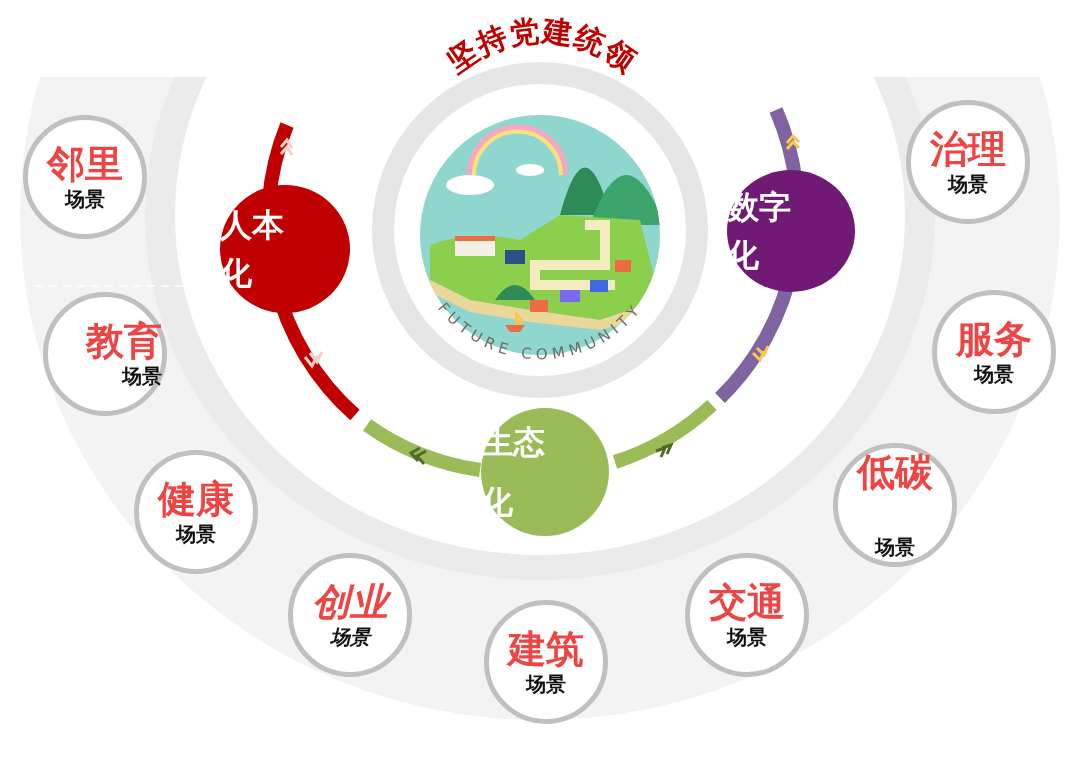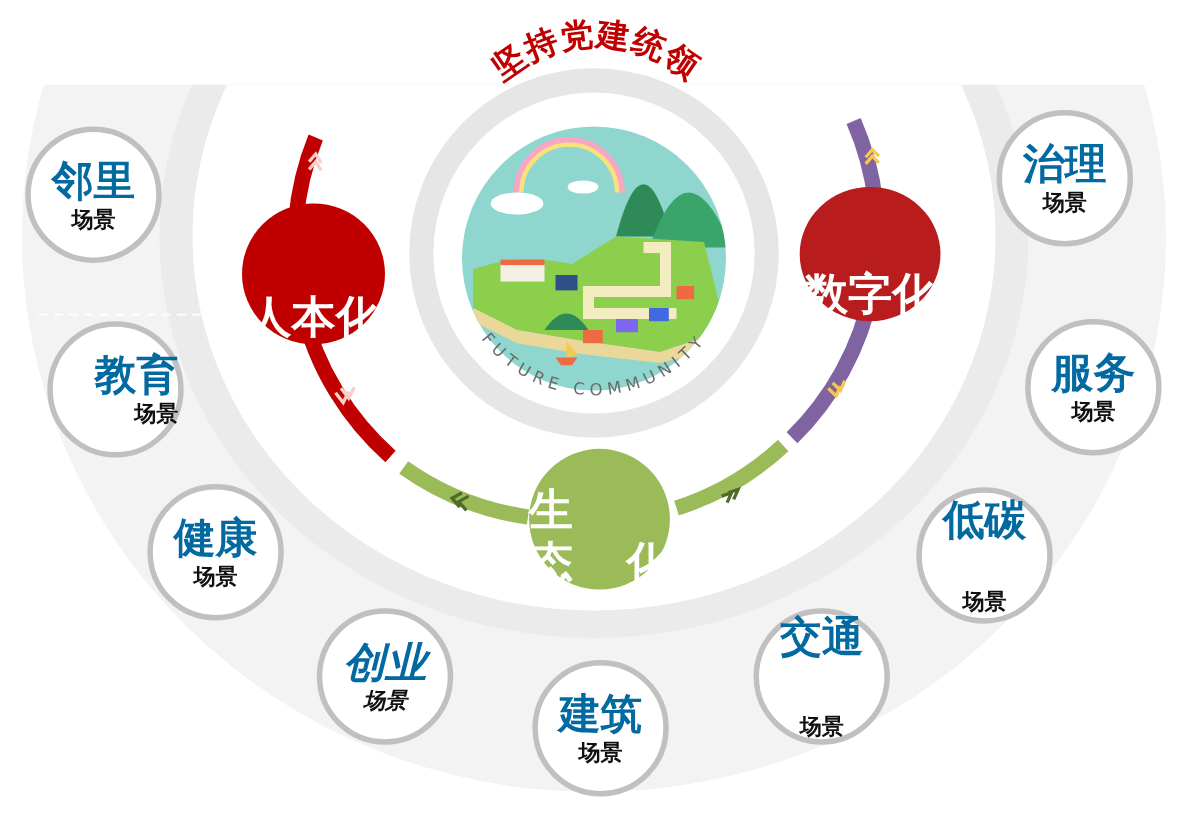--- a/index.html
+++ b/index.html
@@ -1,21 +1,21 @@
 <!DOCTYPE html>
 <html><head>
 <meta charset="utf-8">
 <style>
   html,body{margin:0;padding:0;background:#ffffff;}
   body{width:1080px;height:764px;position:relative;overflow:hidden;font-family:"DejaVu Sans","Liberation Sans",sans-serif;}
   svg.bg{position:absolute;left:0;top:0;}
   .scene{position:absolute;width:124px;height:124px;border-radius:50%;background:#fff;border:5px solid #c0c0c0;box-sizing:border-box;display:flex;flex-direction:column;align-items:center;justify-content:center;}
-  .scene .t{color:#0369a1;font-weight:bold;font-size:38px;line-height:42px;letter-spacing:0px;}
+  .scene .t{color:#ef4444;font-weight:bold;font-size:38px;line-height:42px;letter-spacing:0px;}
   .scene .s{color:#111;font-weight:bold;font-size:20px;line-height:24px;margin-top:2px;}
-  .hub{position:absolute;border-radius:50%;display:flex;flex-direction:row;align-items:flex-end;justify-content:center;color:#fff;font-weight:bold;font-size:40px;line-height:48px;}
+  .hub{position:absolute;border-radius:50%;display:flex;flex-direction:column;align-items:flex-start;justify-content:center;color:#fff;font-weight:bold;font-size:32px;line-height:48px;}
 </style>
 </head>
 <body>
 
 <svg class="bg" width="1080" height="764" viewBox="0 0 1080 764">
   <defs>
     <clipPath id="topcut">
         <rect x="0" y="77" width="1080" height="700"></rect>
       </clipPath>
     <clipPath id="illus">
@@ -82,46 +82,46 @@
 </svg>
 
 <div class="hub" style="left:220px;top:185px;width:130px;height:128px;background:#c00000;">
   <span>人本</span>
   <span>化</span>
 </div>
 <div class="hub" style="left:481px;top:408px;width:128px;height:128px;background:#9bbb59;gap:12px;">
   <span>生态</span>
   <span>化</span>
 </div>
-<div class="hub" style="left:727px;top:170px;width:128px;height:122px;background:#b91c1c;">
+<div class="hub" style="left:727px;top:170px;width:128px;height:122px;background:#701a75;">
   <span>数字</span>
   <span>化</span>
 </div>
 
 <div class="scene" style="left:23px;top:115px;">
   <span class="t">邻里</span>
   <span class="s">场景</span>
 </div>
 <div class="scene" style="left:43px;top:292px;align-items:flex-end;">
   <span class="t">教育</span>
   <span class="s">场景</span>
 </div>
-<div class="scene" style="left:134px;top:440px;text-align:right;">
+<div class="scene" style="left:134px;top:450px;text-align:right;">
   <span class="t">健康</span>
   <span class="s">场景</span>
 </div>
 <div class="scene" style="left:288px;top:553px;font-style:italic;">
   <span class="t">创业</span>
   <span class="s">场景</span>
 </div>
 <div class="scene" style="left:484px;top:600px;">
   <span class="t">建筑</span>
   <span class="s">场景</span>
 </div>
-<div class="scene" style="left:685px;top:553px;justify-content:space-between;">
+<div class="scene" style="left:685px;top:553px;">
   <span class="t">交通</span>
   <span class="s">场景</span>
 </div>
 <div class="scene" style="left:833px;top:443px;gap:40px;">
   <span class="t">低碳</span>
   <span class="s">场景</span>
 </div>
 <div class="scene" style="left:932px;top:290px;">
   <span class="t">服务</span>
   <span class="s">场景</span>

